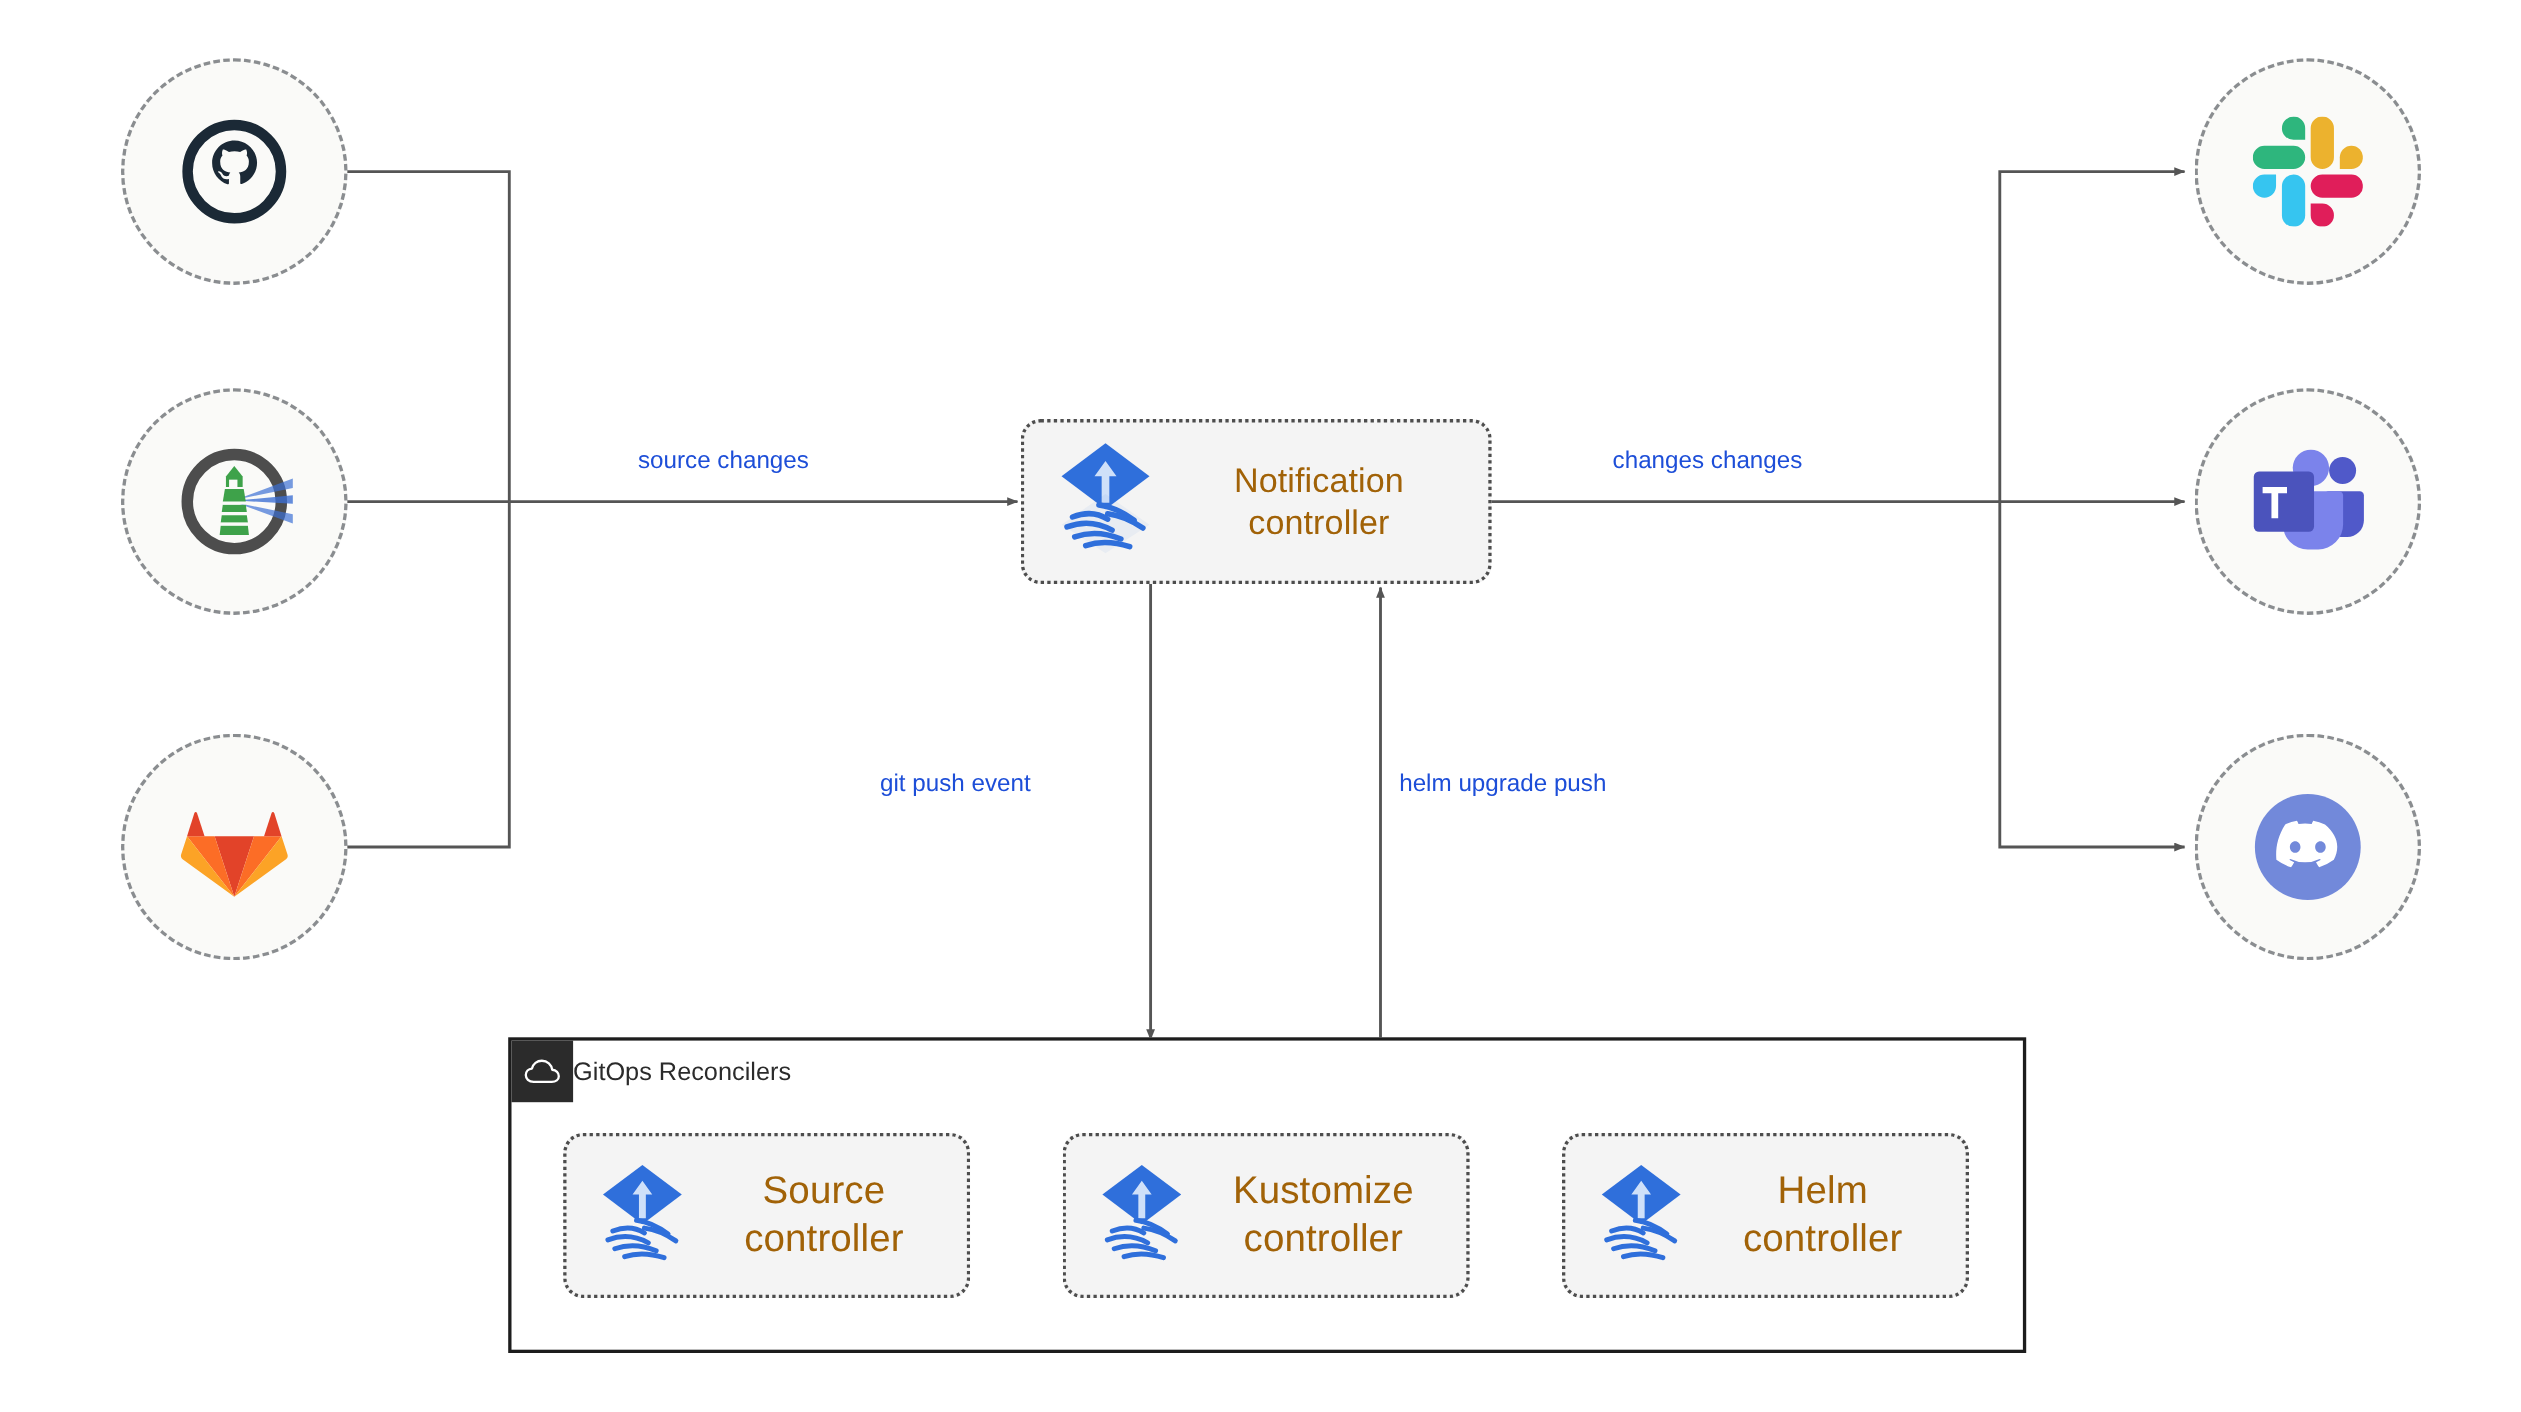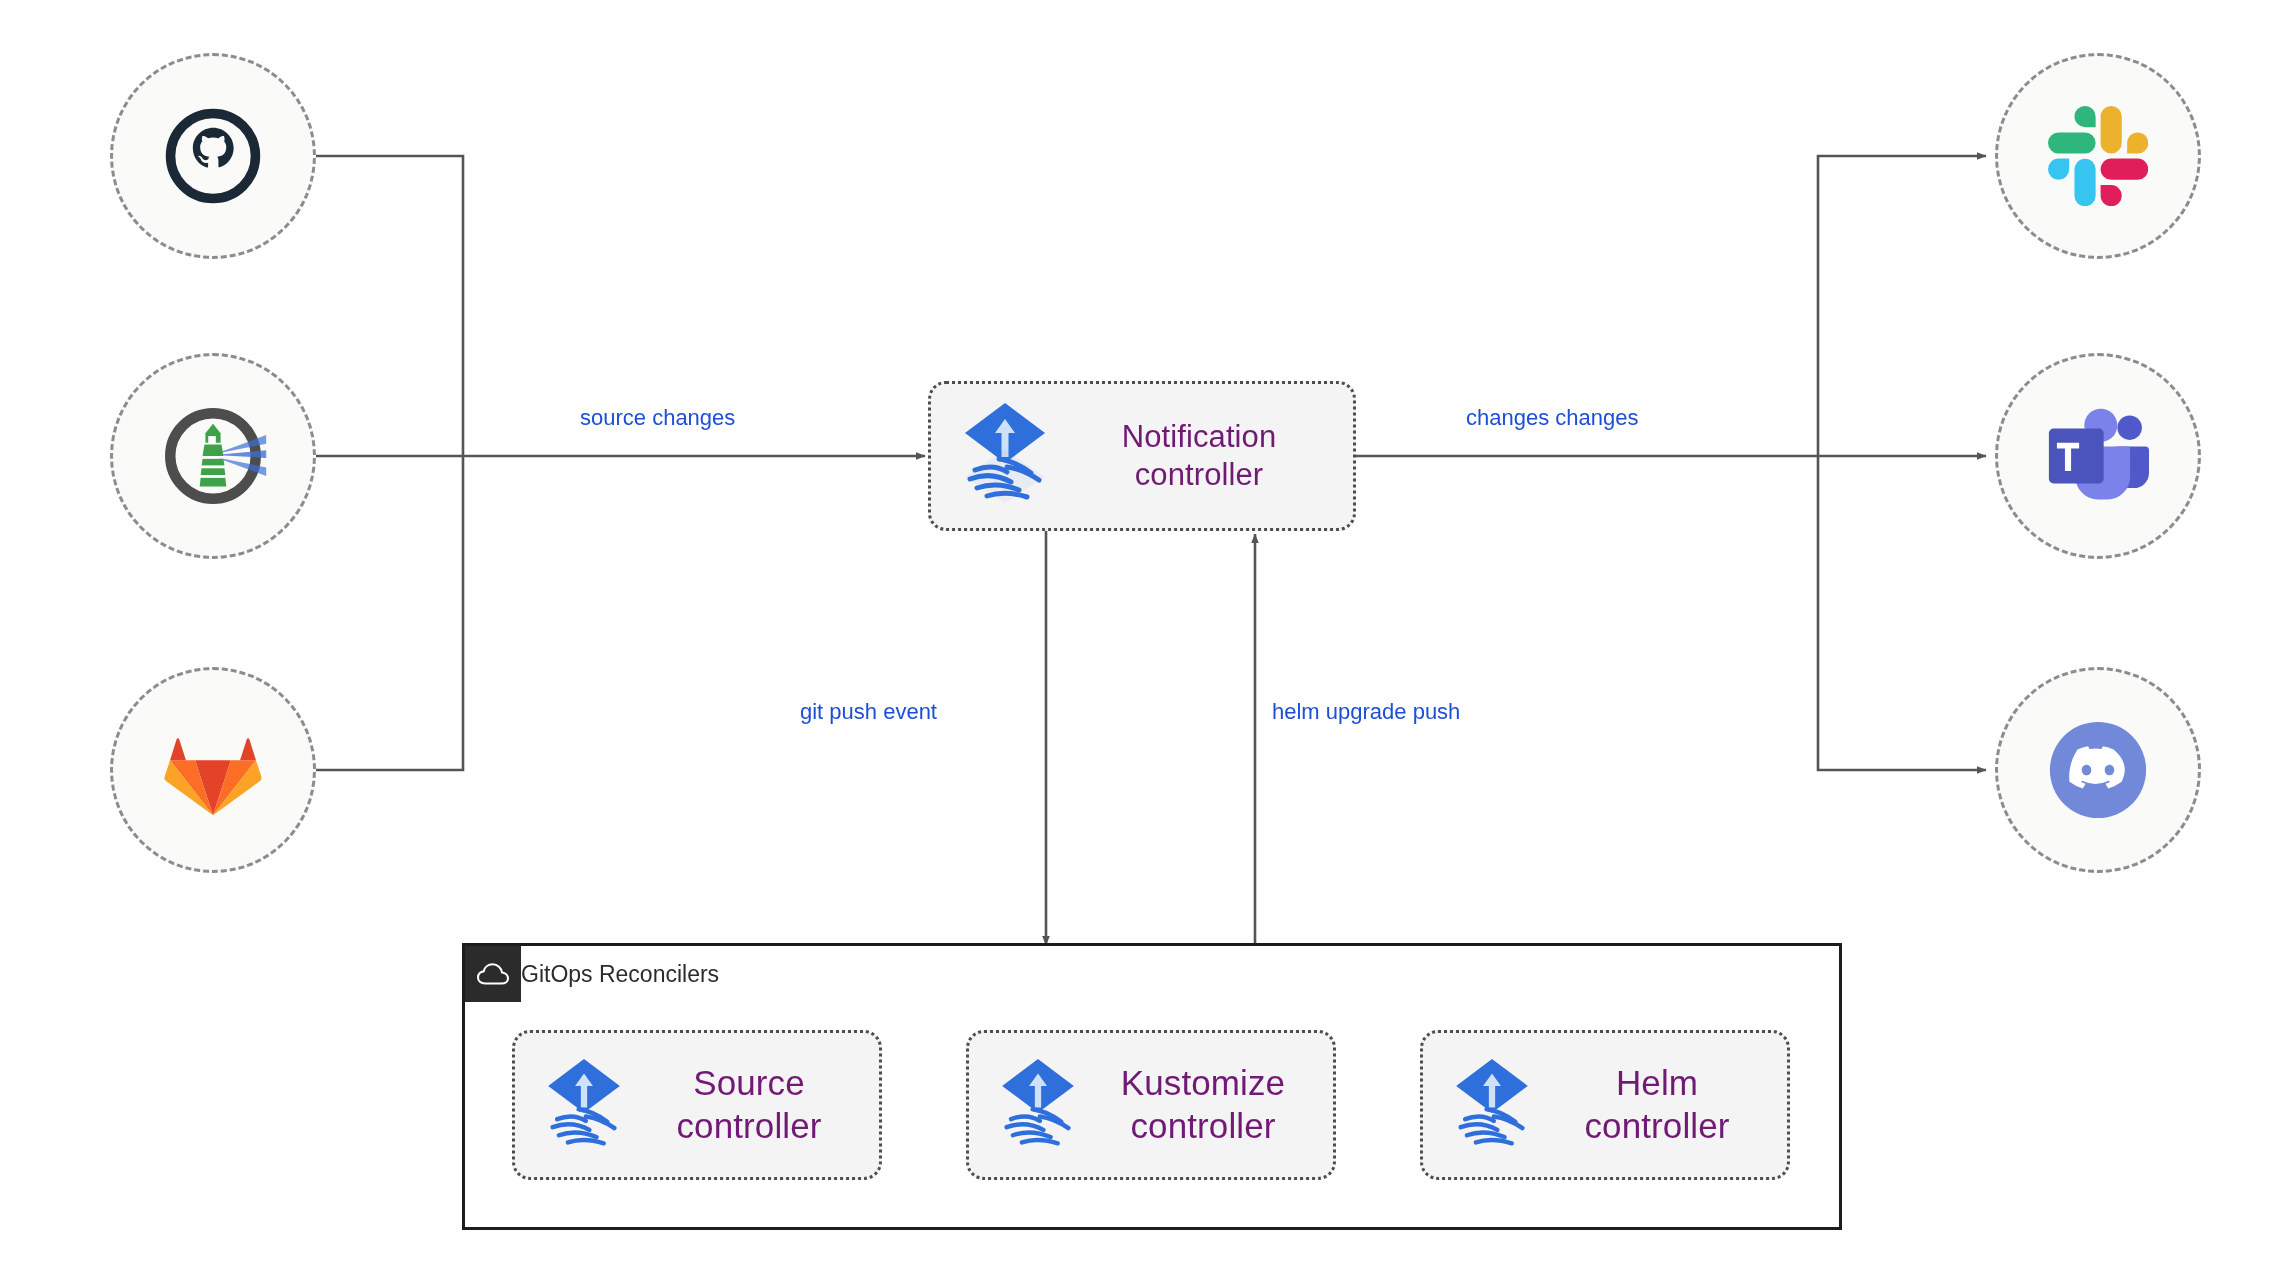--- a/index.html
+++ b/index.html
@@ -58,21 +58,21 @@
     align-items: center;
     z-index: 3;
   }
   .ctrl-box .flux-logo {
     flex: 0 0 auto;
     margin-left: 26px;
   }
   .ctrl-box .ctrl-label {
     flex: 1 1 auto;
     text-align: center;
-    color: #701a75;
+    color: #a16207;
     line-height: 1.22;
     padding: 0 14px 0 6px;
     white-space: pre-line;
     letter-spacing: 0.1px;
   }
   #notification-controller { font-size: 31px; }
   .reconciler-box .ctrl-label { font-size: 35px; }
 
   
   #gitops-group {

